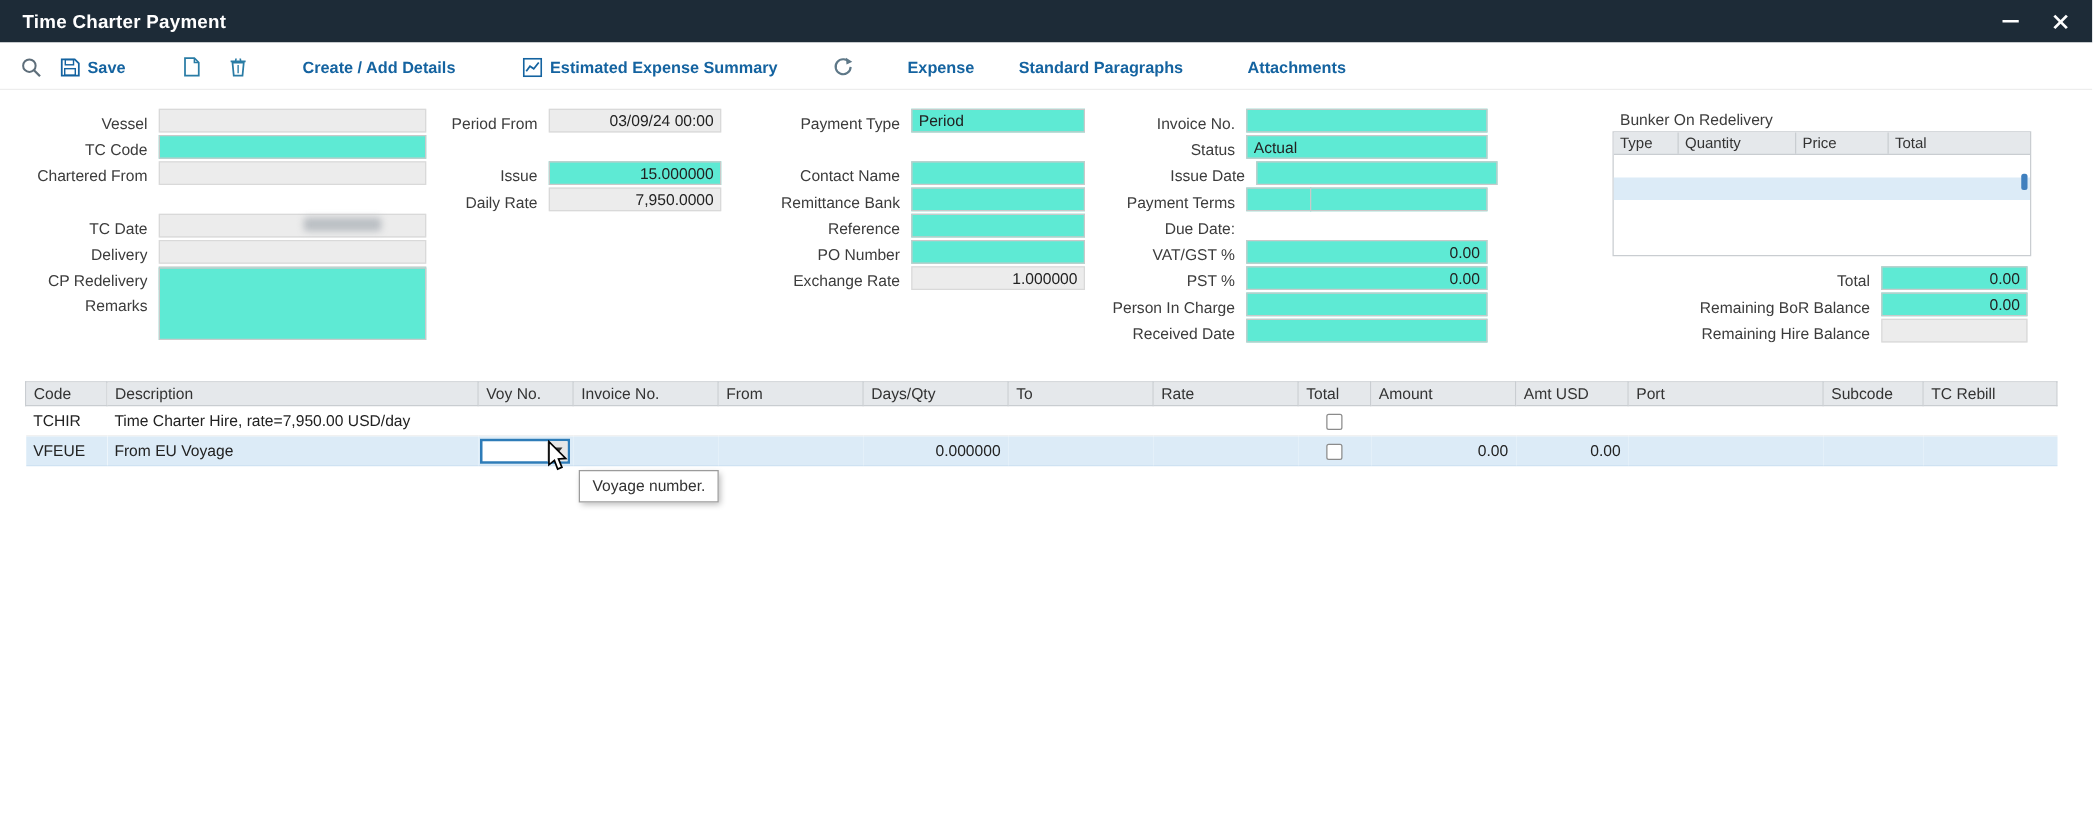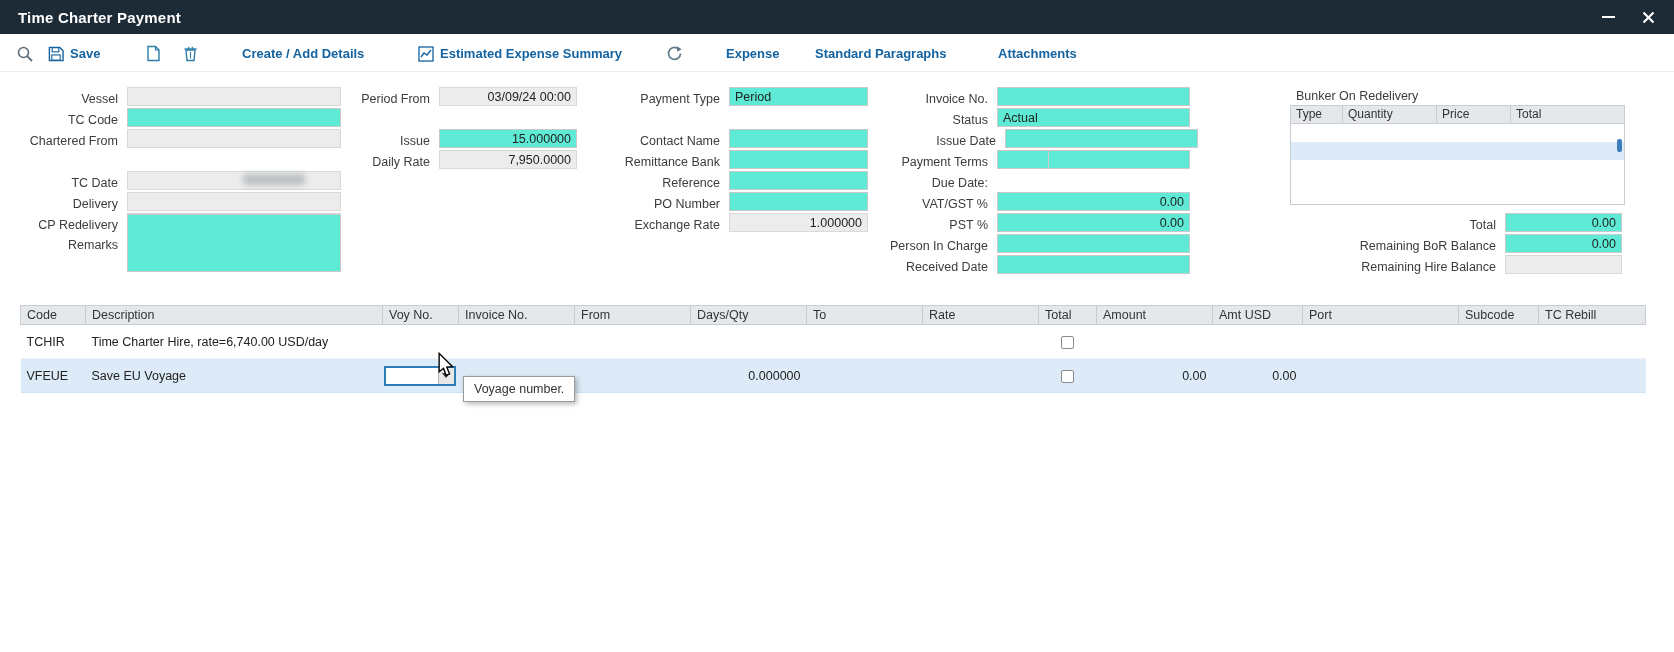--- a/index.html
+++ b/index.html
@@ -40,21 +40,21 @@
   .bhead span{display:block;padding:1px 5px;border-right:1px solid #c9cdd1;overflow:hidden;white-space:nowrap}
   .bhead span:last-child{border-right:none}
   .brow{height:18px}
   .brow.sel{background:#dcebf7}
   .bthumb{position:absolute;right:2px;top:33px;width:5px;height:13px;background:#3f7fbe;border-radius:2px;cursor:pointer}
 
   
   .grid{position:absolute;left:20px;top:305px;width:1625px;border-collapse:collapse;table-layout:fixed;font-size:12.5px}
   .grid th{background:#e5e8eb;border:1px solid #c9cdd1;font-weight:normal;text-align:left;
            padding:2px 6px;color:#333;height:19px;overflow:hidden;white-space:nowrap}
-  .grid td{padding:2px 6px;height:34px;border-bottom:1px solid #f1f1f1;color:#222;overflow:hidden;white-space:nowrap}
+  .grid td{padding:2px 6px;height:24px;border-bottom:1px solid #f1f1f1;color:#222;overflow:hidden;white-space:nowrap}
   .grid tr.selected td{background:#dcebf7;border-bottom-color:#cfe2f2}
   .num{text-align:right}
   .ctr{text-align:center}
   .cb{display:inline-block;width:13px;height:13px;border:1px solid #8b8b8b;background:#fff;border-radius:2px;vertical-align:middle;cursor:pointer}
   td.voy-cell{padding:0 1px}
   .voy-combo{width:72px;height:20px;border:2px solid #2e7cb8;background:#fff;display:flex;align-items:stretch;cursor:pointer}
   .voy-value{flex:1;font-size:12.5px;padding:1px 3px}
   .voy-btn{width:16px;background:#e7e7e7;border-left:1px solid #b5b5b5;display:flex;align-items:center;justify-content:center}
   .tri{width:0;height:0;border-left:4px solid transparent;border-right:4px solid transparent;border-top:5px solid #333}
 
@@ -298,37 +298,37 @@
         <th>Amount</th>
         <th>Amt USD</th>
         <th>Port</th>
         <th>Subcode</th>
         <th>TC Rebill</th>
       </tr>
     </thead>
     <tbody>
       <tr>
         <td>TCHIR</td>
-        <td>Time Charter Hire, rate=6,740.00 USD/day</td>
+        <td>Time Charter Hire, rate=7,950.00 USD/day</td>
         <td></td>
         <td></td>
         <td></td>
         <td class="num"></td>
         <td></td>
         <td class="num"></td>
         <td class="ctr"><span class="cb"></span></td>
         <td class="num"></td>
         <td class="num"></td>
         <td></td>
         <td></td>
         <td></td>
       </tr>
       <tr class="selected">
         <td>VFEUE</td>
-        <td>Save EU Voyage</td>
+        <td>From EU Voyage</td>
         <td class="voy-cell">
           <div class="voy-combo">
             <span class="voy-value"></span>
             <span class="voy-btn">
               <span class="tri"></span>
             </span>
           </div>
         </td>
         <td></td>
         <td></td>

